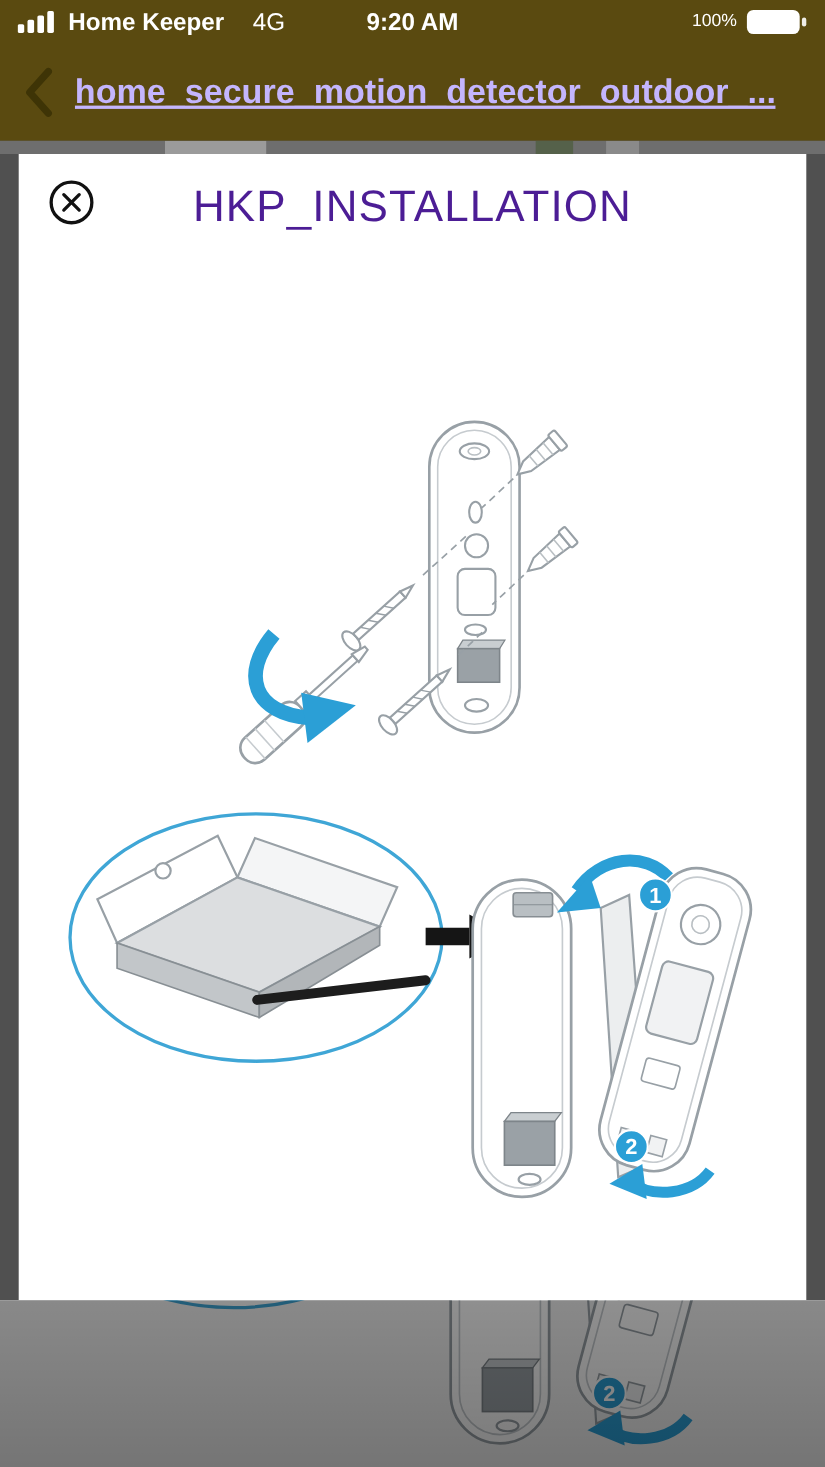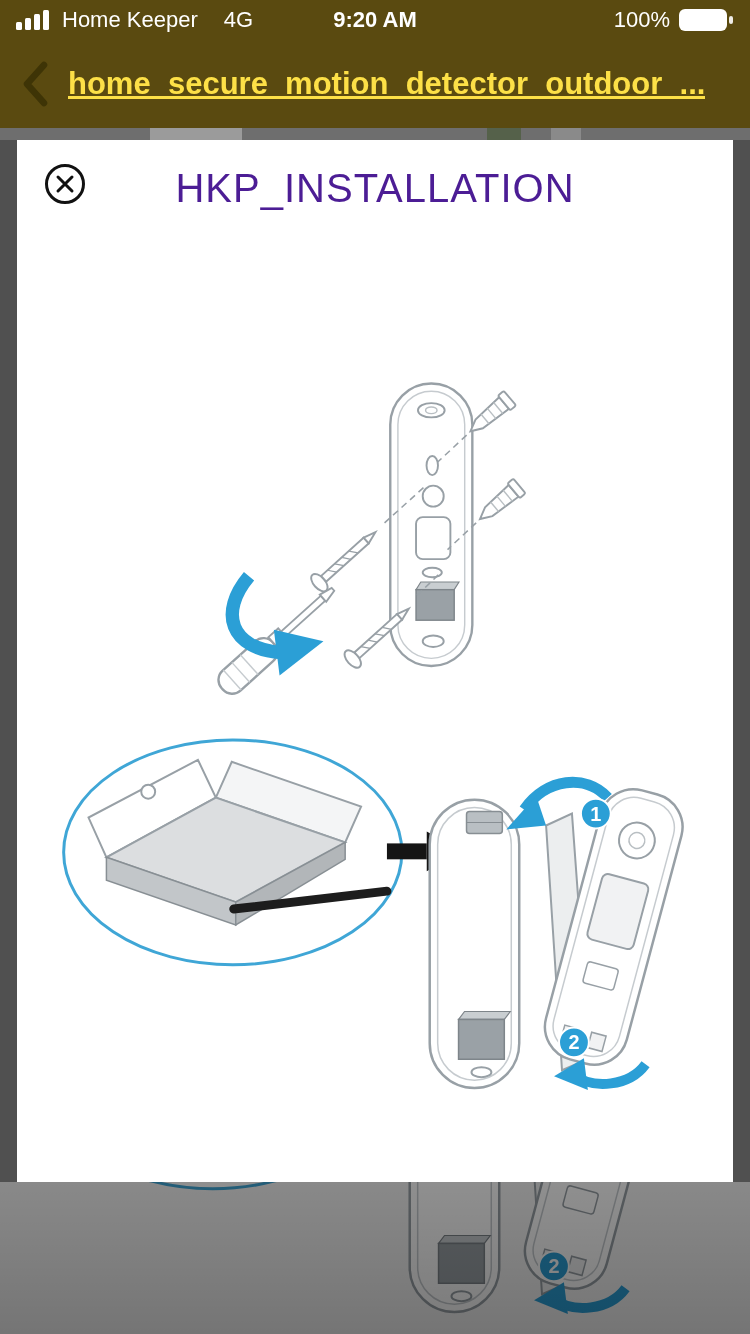--- a/index.html
+++ b/index.html
@@ -3,29 +3,29 @@
 <meta charset="utf-8">
 <style>
   * { margin:0; padding:0; box-sizing:border-box; }
   html,body { background:#222; }
   body { font-family:"Liberation Sans", sans-serif; }
   .phone { position:relative; width:750px; height:1334px; margin:0 auto; background:#505050; overflow:hidden; }
 
   
   .status-bar { position:relative; height:40px; background:#5a4a10; display:flex; align-items:center; padding:0 16px; color:#fff; }
   .sb-left { display:flex; align-items:center; gap:10px; font-size:22px; }
-  .sb-carrier { font-weight:400; }
+  .sb-carrier { font-weight:700; }
   .sb-network { margin-left:16px; font-weight:400; }
   .sb-center { position:absolute; left:0; right:0; text-align:center; font-size:22px; font-weight:700; pointer-events:none; }
-  .sb-right { margin-left:auto; display:flex; align-items:center; gap:8px; font-size:22px; }
+  .sb-right { margin-left:auto; display:flex; align-items:center; gap:8px; font-size:16px; }
 
   
   .nav-bar { height:88px; background:#5a4a10; display:flex; align-items:center; padding:0 18px; gap:16px; }
   .back-btn { width:34px; height:52px; display:flex; align-items:center; justify-content:center; cursor:pointer; background:none; border:none; }
-  .nav-title { font-size:31px; font-weight:700; color:#fde047; text-decoration:underline; white-space:nowrap; overflow:hidden; max-width:648px; cursor:pointer; }
+  .nav-title { font-size:31px; font-weight:700; color:#c4b5fd; text-decoration:underline; white-space:nowrap; overflow:hidden; max-width:648px; cursor:pointer; }
 
   
   .backdrop-strip { position:relative; height:12px; background:#6e6e6e; overflow:hidden; }
   .strip-blob { position:absolute; top:0; height:12px; }
   .strip-blob.b1 { left:150px; width:92px; background:#9b9b9b; }
   .strip-blob.b2 { left:487px; width:34px; background:#55614a; }
   .strip-blob.b3 { left:551px; width:30px; background:#8a8a8a; }
 
   
   .modal { position:relative; margin:0 17px; height:1042px; background:#fff; }

